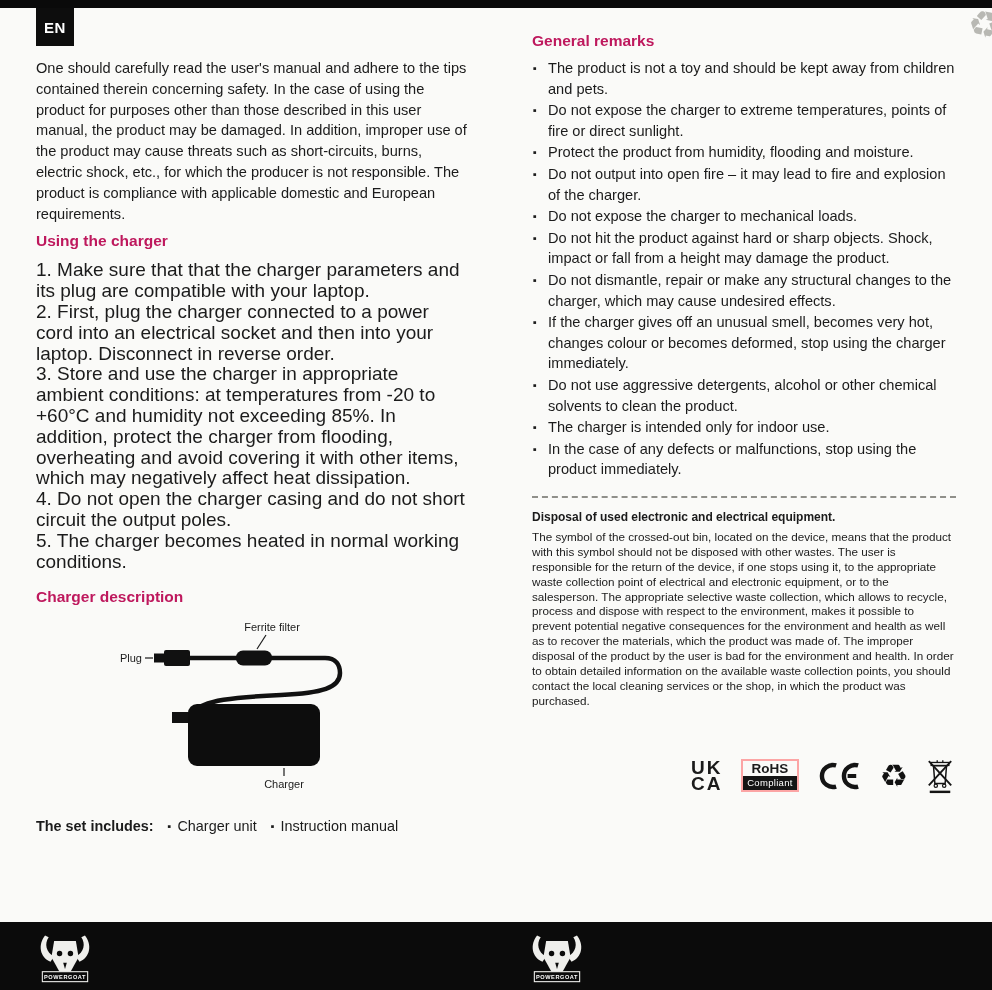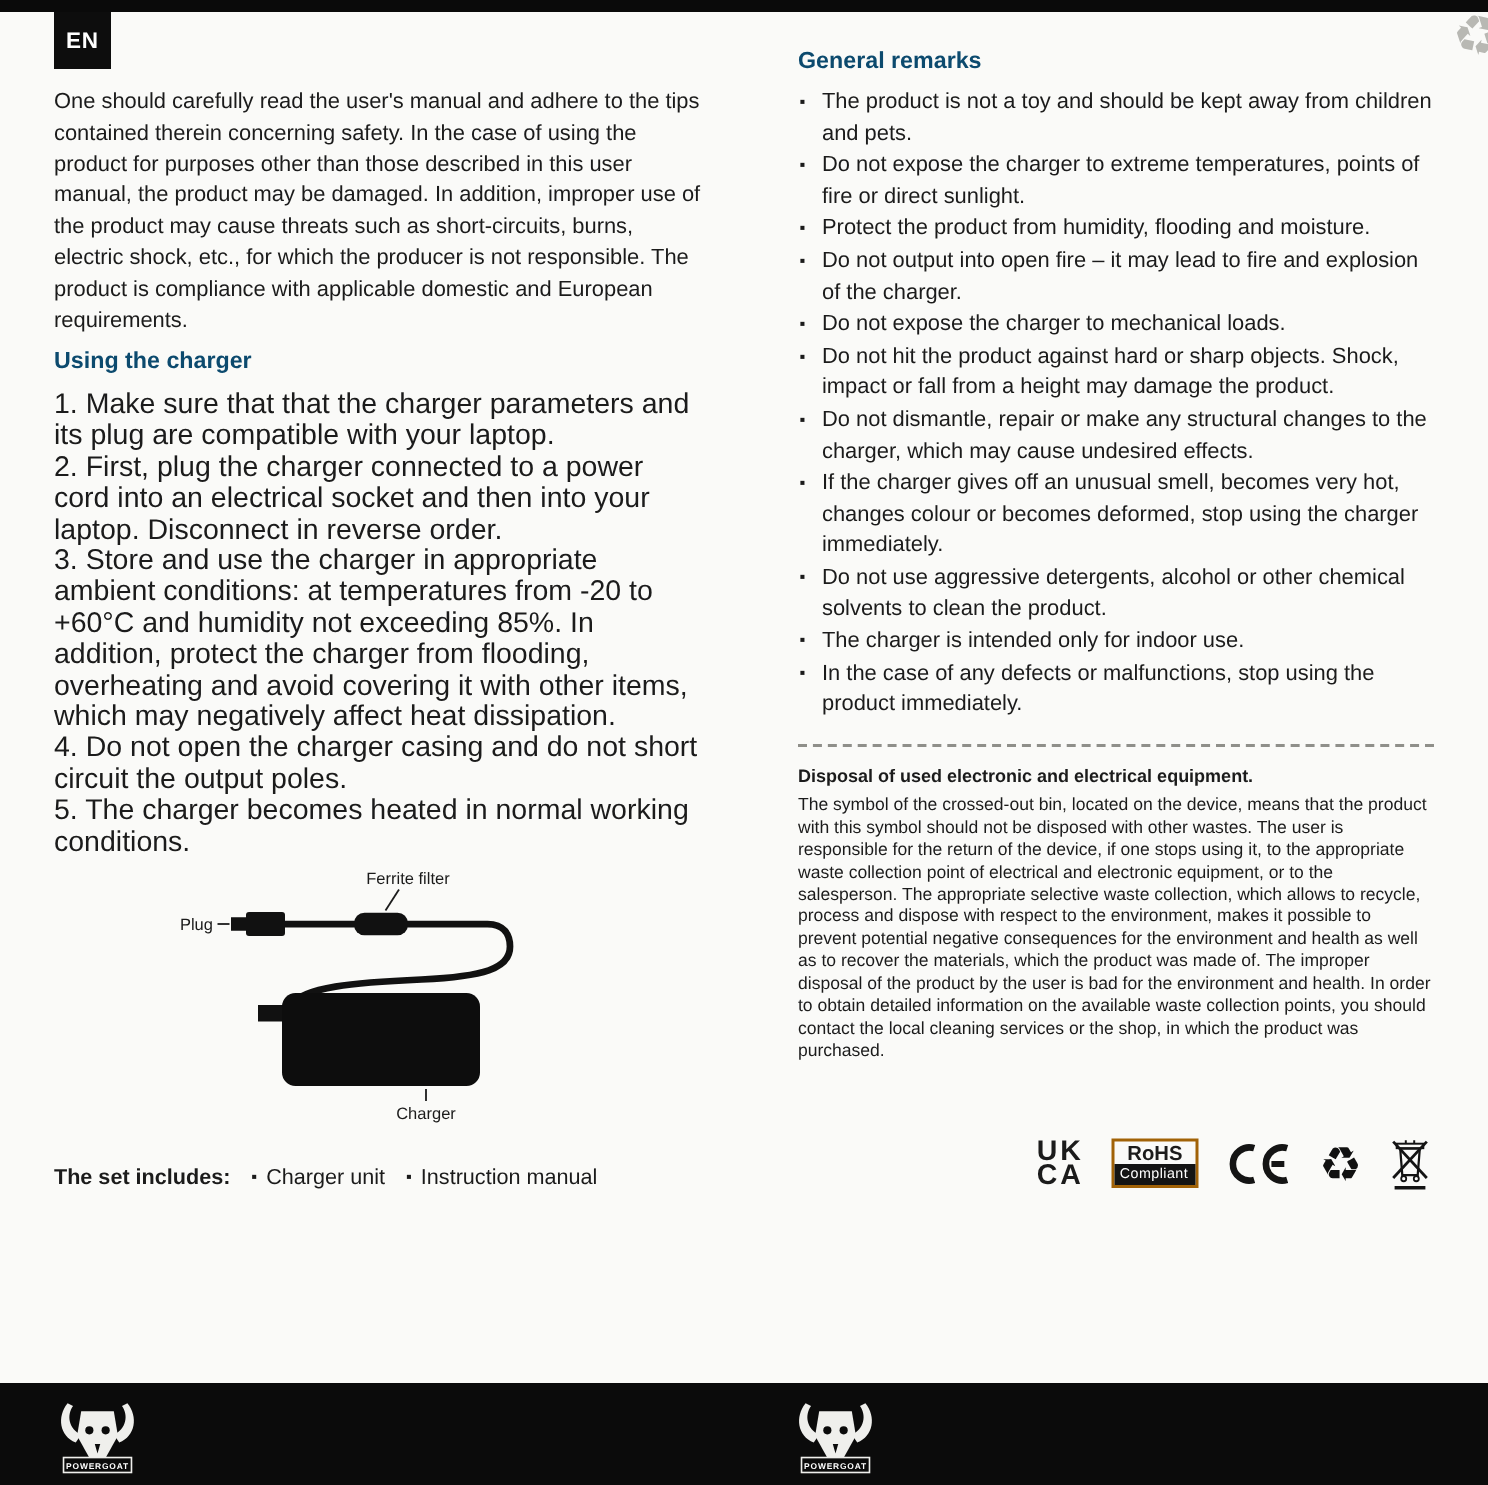--- a/index.html
+++ b/index.html
@@ -23,21 +23,21 @@
   .corner-mark {
     position:absolute; top:4px; right:-8px; font-size:36px; color:#a3a39d;
     opacity:.75; transform:rotate(12deg);
     font-family:"DejaVu Sans", sans-serif;
   }
 
   .col { position:absolute; }
   .col-left  { left:36px;  top:58px; width:434px; }
   .col-right { left:532px; top:32px; width:424px; }
 
-  h2 { font-size:15.5px; font-weight:bold; margin:0; color:#0c4a6e; }
+  h2 { font-size:15.5px; font-weight:bold; margin:0; color:#be185d; }
   .col-left h2.h-usage { margin:0 0 10px; }
   .col-left h2.h-using { margin:8px 0 10px; }
   .col-left h2.h-desc  { margin:16px 0 8px; }
   .col-right h2 { margin:0 0 8px; }
 
   p.body-text { font-size:14.6px; line-height:20.8px; margin:0; }
   .steps p { font-size:19px; line-height:20.8px; margin:0; }
 
   .diagram { width:434px; height:178px; margin-top:2px; }
 
@@ -58,21 +58,21 @@
   .dashes { border-top:2px dashed #8f8f8a; margin:16px 0 12px; width:100%; }
 
   h3.disposal-h { font-size:12px; font-weight:bold; margin:0 0 6px; }
   p.small-text { font-size:11.7px; line-height:14.9px; margin:0; }
 
   .marks {
     display:flex; justify-content:flex-end; align-items:center;
     gap:18px; margin-top:48px; padding-right:2px;
   }
   .ukca { font-weight:bold; font-size:19px; line-height:16px; letter-spacing:2px; text-align:left; }
-  .rohs { border:2px solid #a16207; text-align:left; }
+  .rohs { border:2px solid #fca5a5; text-align:center; }
   .rohs-top { font-weight:bold; font-size:13.5px; padding:0 9px; }
   .rohs-bottom { background:#141414; color:#fff; font-size:9.5px; padding:1px 4px 2px; letter-spacing:.3px; }
   .recycle-glyph { font-size:32px; line-height:32px; color:#111; font-family:"DejaVu Sans", sans-serif; }
 
   .footer-bar {
     position:absolute; bottom:0; left:0; right:0; height:68px; background:#0b0b0b;
   }
   .brand-logo { position:absolute; bottom:5px; width:58px; height:52px; }
   .brand-logo.pos1 { left:36px; }
   .brand-logo.pos2 { left:528px; }
@@ -94,20 +94,21 @@
 
     <h2 class="h-using">Using the charger</h2>
     <div class="steps">
       <p>1. Make sure that that the charger parameters and its plug are compatible with your laptop.</p>
       <p>2. First, plug the charger connected to a power cord into an electrical socket and then into your laptop. Disconnect in reverse order.</p>
       <p>3. Store and use the charger in appropriate ambient conditions: at temperatures from -20 to +60°C and humidity not exceeding 85%. In addition, protect the charger from flooding, overheating and avoid covering it with other items, which may negatively affect heat dissipation.</p>
       <p>4. Do not open the charger casing and do not short circuit the output poles.</p>
       <p>5. The charger becomes heated in normal working conditions.</p>
     </div>
 
+    <h2 class="h-desc">Charger description</h2>
 
     <svg class="diagram" viewBox="0 0 434 178">
 
       <text x="236" y="15" font-size="11" text-anchor="middle" font-family="Liberation Sans, sans-serif" fill="#1b1b1b">Ferrite filter</text>
       <line x1="230" y1="19" x2="221" y2="33" stroke="#1b1b1b" stroke-width="1.2"></line>
 
       <text x="106" y="46" font-size="11" text-anchor="end" font-family="Liberation Sans, sans-serif" fill="#1b1b1b">Plug</text>
       <line x1="109" y1="42" x2="117" y2="42" stroke="#1b1b1b" stroke-width="1.2"></line>
 
       <g>

